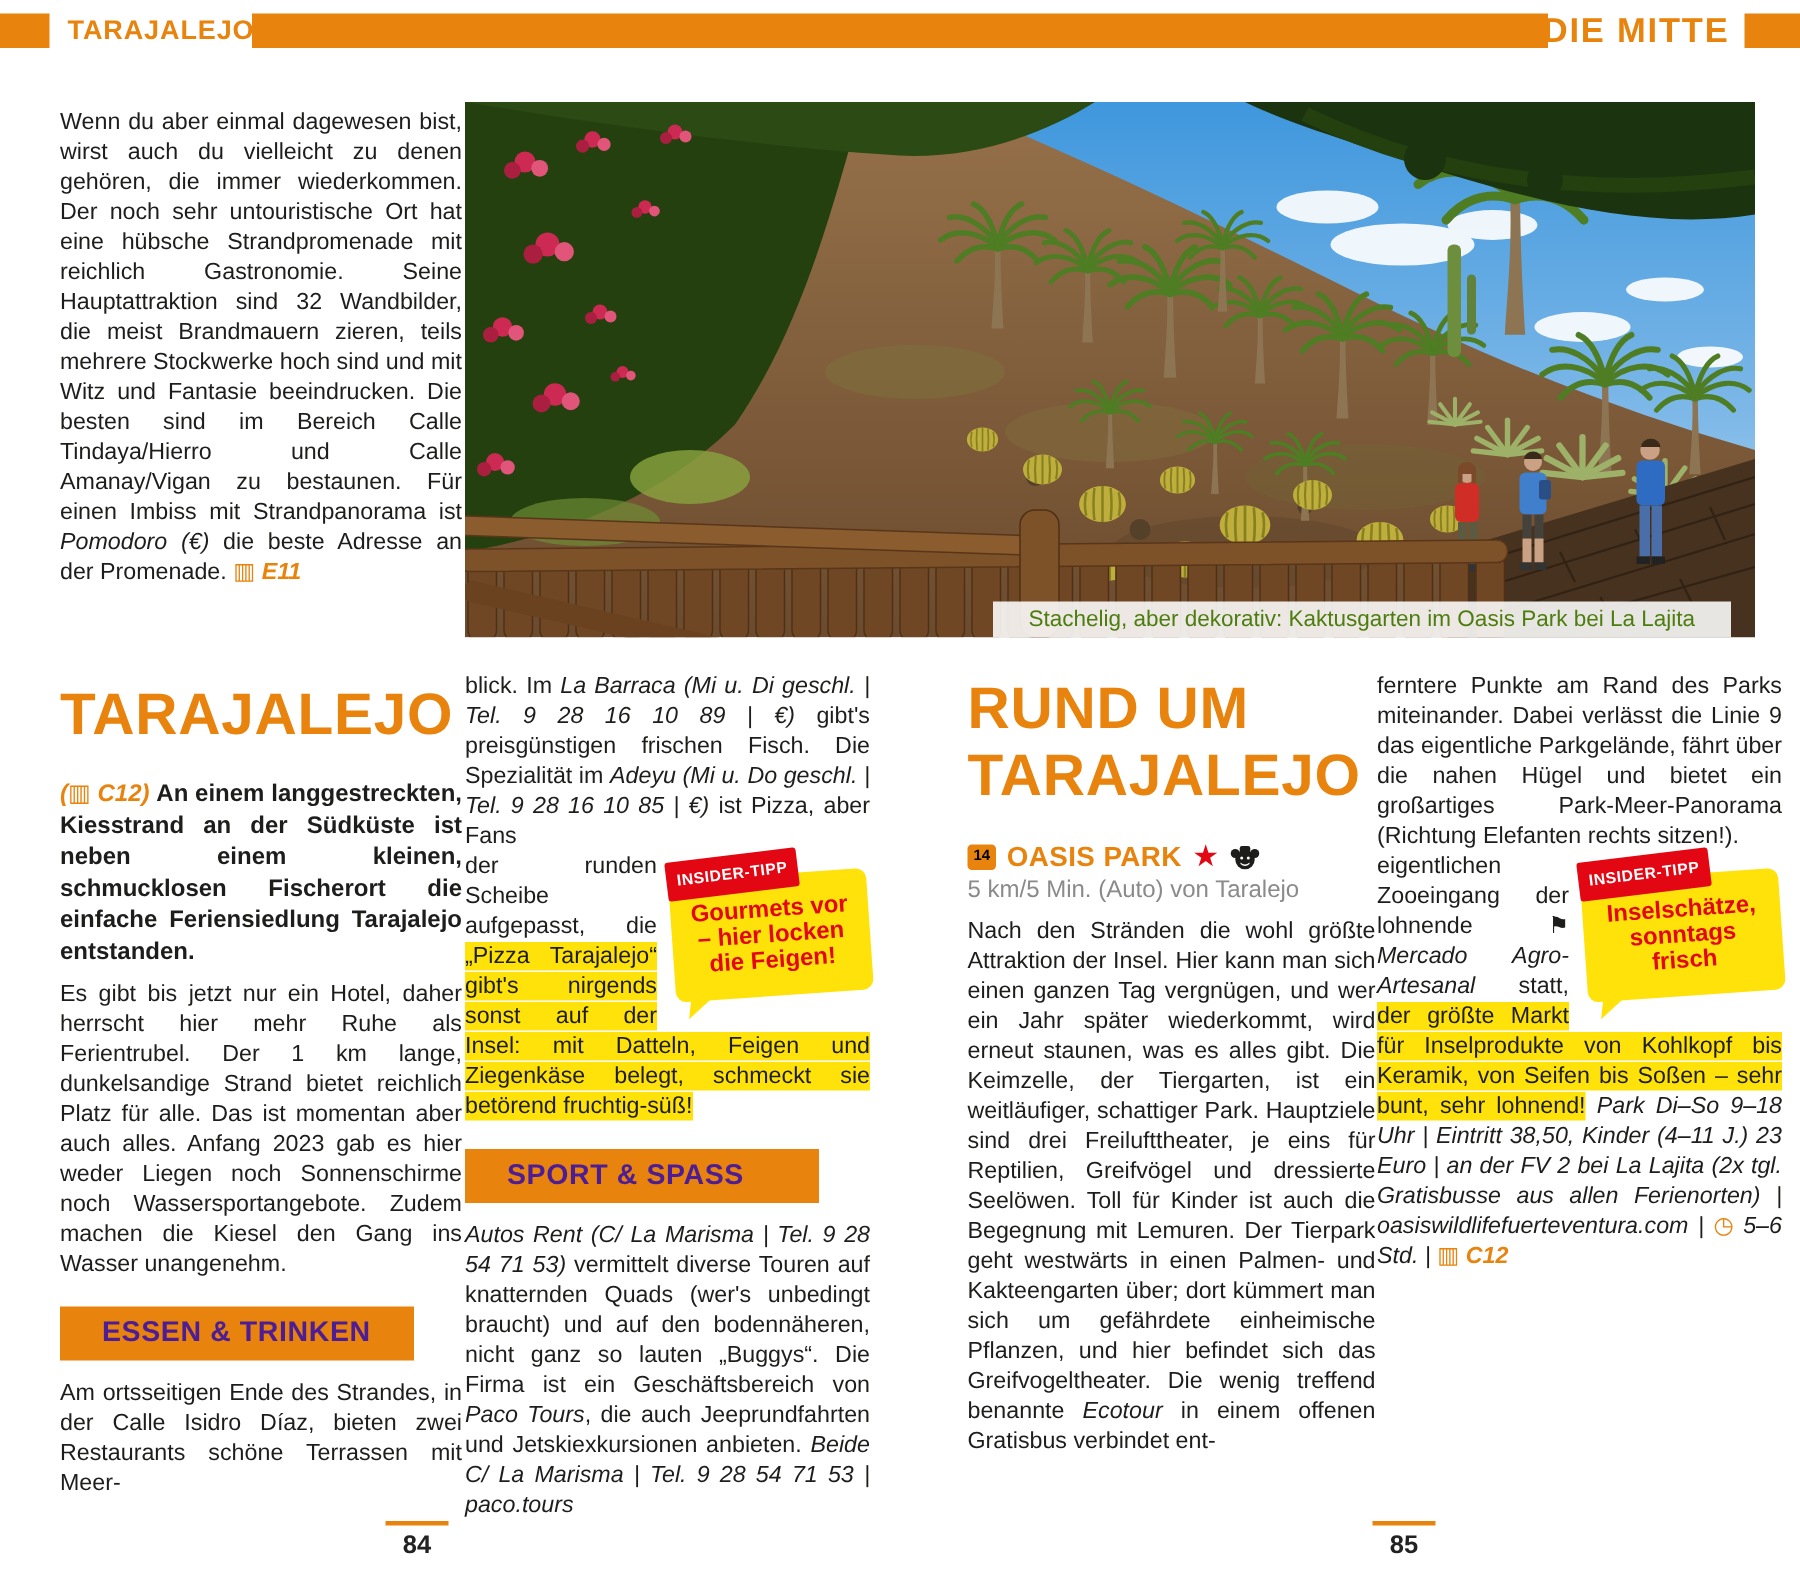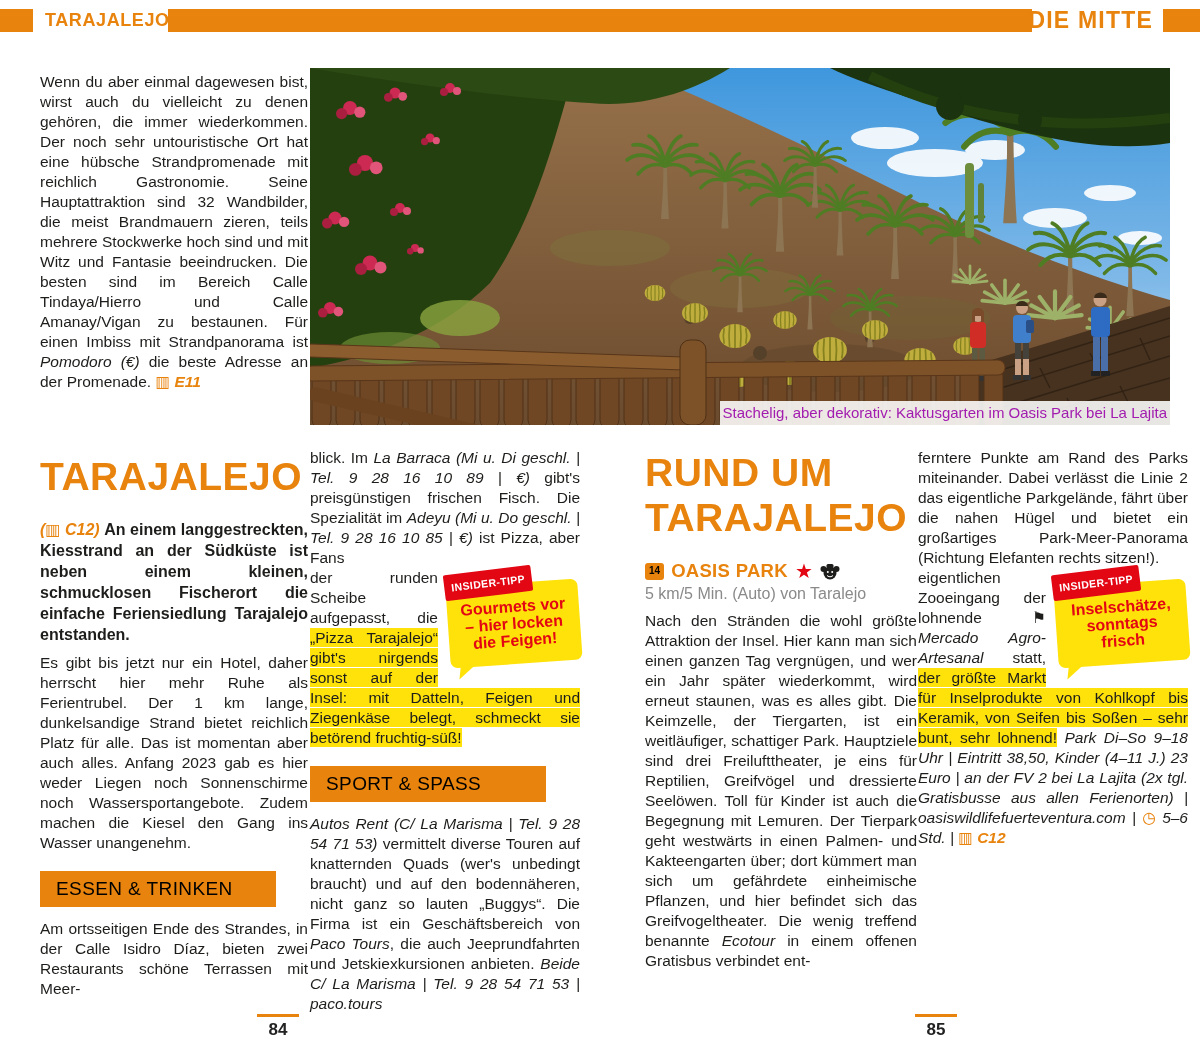--- a/index.html
+++ b/index.html
@@ -22,44 +22,44 @@
   .blk.r{right:0;width:37px}
   .bar{position:absolute;top:0;left:168px;width:864px;height:23px;background:var(--or)}
   .tablabel{position:absolute;top:0;height:23px;display:flex;align-items:center;
             color:var(--or);font-weight:bold;white-space:nowrap}
   .tablabel.l{left:45px;font-size:18px;letter-spacing:.6px}
   .tablabel.r{right:47px;font-size:23px;letter-spacing:1.2px}
 
   
   .photo{position:absolute;left:310px;top:68px;width:860px;height:357px;overflow:hidden}
   .photo-svg{position:absolute;inset:0;width:100%;height:100%;display:block}
-  .caption{position:absolute;right:0;bottom:0;background:rgba(255,255,255,.88);
-           color:#a21caf;font-size:15px;padding:3px 3px 4px;white-space:nowrap}
+  .caption{position:absolute;right:16px;bottom:0;background:rgba(255,255,255,.88);
+           color:#4d7c0f;font-size:15px;padding:3px 24px 4px;white-space:nowrap}
 
   
   .col{position:absolute;top:448px;width:270px}
   .col1{left:40px;top:72px;width:268px}
   .col2{left:310px;width:270px}
   .col3{left:645px;width:272px}
   .col4{left:918px;width:270px}
 
   .body{font-size:15.5px;line-height:20px;text-align:justify}
   .lead{font-size:16px;line-height:21px;text-align:justify;margin-top:20px}
   .sg-b{font-weight:bold}
   .sg-i{font-style:italic}
   .sg-or{color:var(--or);font-weight:bold}
   .sg-hl{background:var(--yel);padding:1px 0}
 
   h1.display{color:var(--or);font-size:39px;line-height:45px;font-weight:bold;
              letter-spacing:.5px;margin-top:62px}
   .col3 h1.display{margin-top:2px}
 
   .section-header{margin-top:18px;width:236px;height:36px;background:var(--or);
-                  color:#000000;font-size:19px;font-weight:normal;letter-spacing:.4px;
-                  display:flex;align-items:center;padding-left:16px}
+                  color:#4c1d95;font-size:19px;font-weight:bold;letter-spacing:.4px;
+                  display:flex;align-items:center;padding-left:28px}
   .after-header{margin-top:12px}
   .mt8{margin-top:8px}
 
   
   .poi-line{margin-top:20px;display:flex;align-items:center;gap:7px;height:22px}
   .poi-badge{background:var(--or);color:#000000;font-size:10px;font-weight:bold;
              padding:1px 4px 2px;border-radius:3px;line-height:14px}
   .poi-title{color:var(--or);font-size:18.5px;font-weight:bold;letter-spacing:.3px}
   .poi-star{color:var(--red);font-size:20px;line-height:20px}
   .kid-icon{display:block}
@@ -332,21 +332,21 @@
           <circle cx="12.2" cy="10" r="1"></circle>
           <path d="M7,13 Q10,15.5 13,13 L13,14 Q10,16.5 7,14 Z"></path>
         </g>
       </svg>
     </div>
     <div class="distance">5 km/5 Min. (Auto) von Taralejo</div>
     <p class="body mt8"><span>Nach den Stränden die wohl größte Attraktion der Insel. Hier kann man sich einen ganzen Tag vergnügen, und wer ein Jahr später wiederkommt, wird erneut staunen, was es alles gibt. Die Keimzelle, der Tiergarten, ist ein weitläufiger, schattiger Park. Hauptziele sind drei Freilufttheater, je eins für Reptilien, Greifvögel und dressierte Seelöwen. Toll für Kinder ist auch die Begegnung mit Lemuren. Der Tierpark geht westwärts in einen Palmen- und Kakteengarten über; dort kümmert man sich um gefährdete einheimische Pflanzen, und hier befindet sich das Greifvogeltheater. Die wenig treffend benannte </span><span class="sg-i">Ecotour</span><span> in einem offenen Gratisbus verbindet ent-</span></p>
   </div>
 
   <div class="col col4">
-    <p class="body">ferntere Punkte am Rand des Parks miteinander. Dabei verlässt die Linie 2 das eigentliche Parkgelände, fährt über die nahen Hügel und bietet ein großartiges Park-Meer-Panorama (Richtung Elefanten rechts sitzen!).</p>
+    <p class="body">ferntere Punkte am Rand des Parks miteinander. Dabei verlässt die Linie 9 das eigentliche Parkgelände, fährt über die nahen Hügel und bietet ein großartiges Park-Meer-Panorama (Richtung Elefanten rechts sitzen!).</p>
     <p class="body">
       <span class="tip-float">
         <span class="tip-label">INSIDER-TIPP</span>
         <span class="tip-bubble">
           <span class="tip-line">Inselschätze,</span>
           <span class="tip-line">sonntags</span>
           <span class="tip-line">frisch</span>
         </span>
       </span>
     <span>eigentlichen Zooeingang der lohnende </span><span>⚑ </span><span class="sg-i">Mercado Agro-Artesanal</span><span> statt, </span><span class="sg-hl">der größte Markt für Inselprodukte von Kohlkopf bis Keramik, von Seifen bis Soßen – sehr bunt, sehr lohnend!</span><span> </span><span class="sg-i">Park Di–So 9–18 Uhr | Eintritt 38,50, Kinder (4–11 J.) 23 Euro | an der FV 2 bei La Lajita (2x tgl. Gratisbusse aus allen Ferienorten) | oasiswildlifefuerteventura.com | </span><span class="sg-or">◷ </span><span class="sg-i">5–6 Std. | </span><span class="sg-or">▥ </span><span class="sg-or sg-i">C12</span></p>

